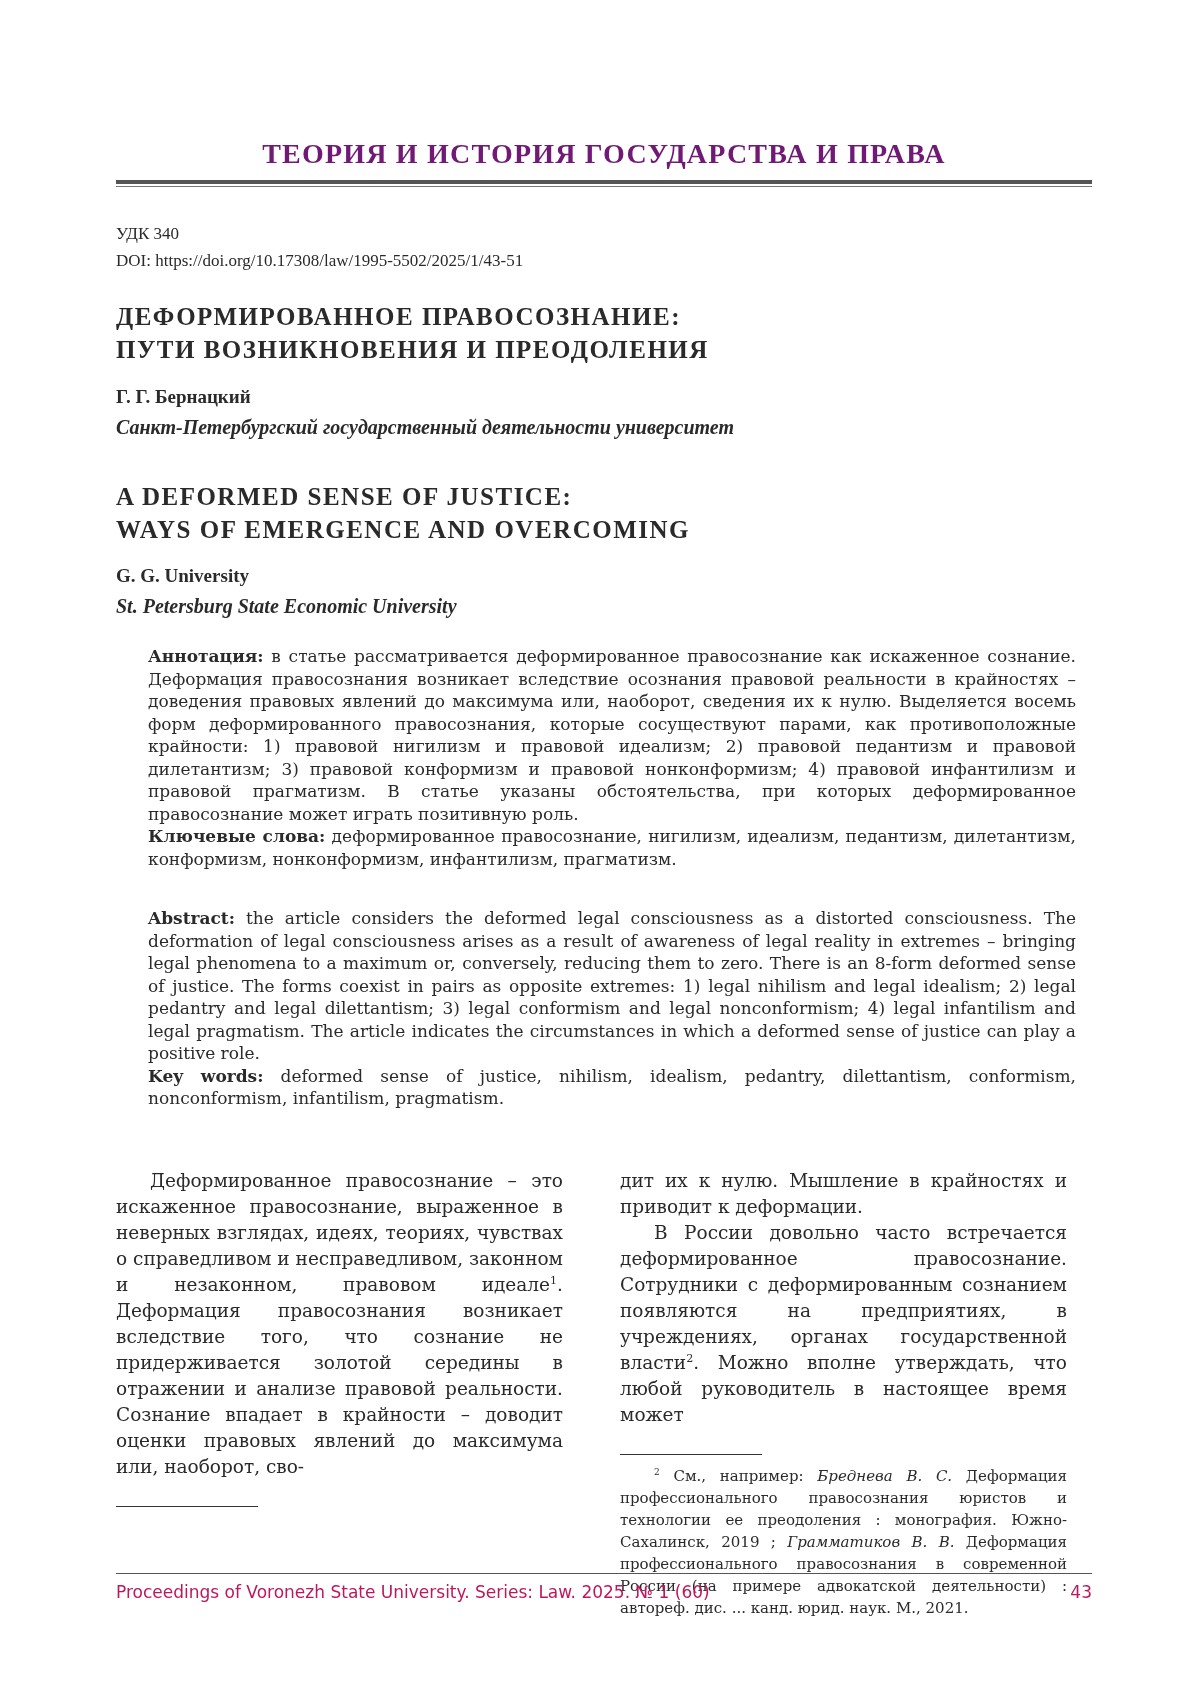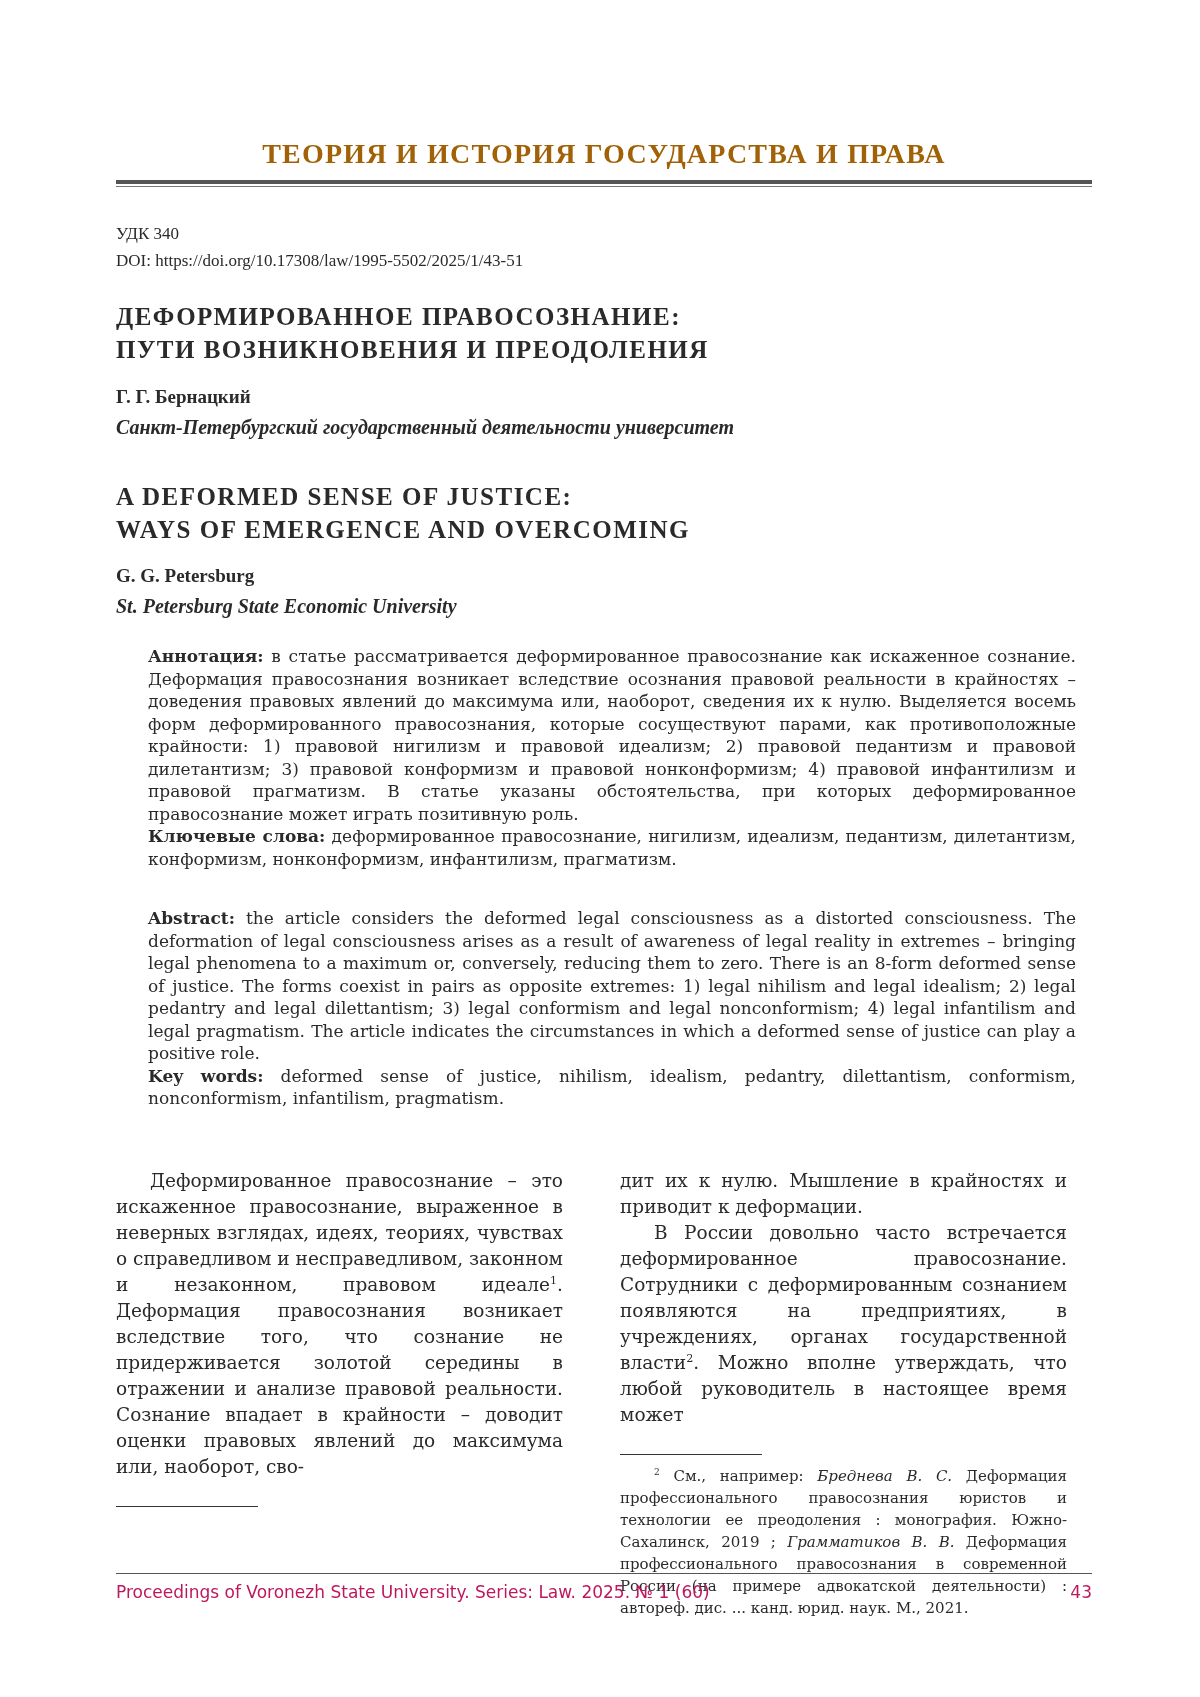--- a/index.html
+++ b/index.html
@@ -5,21 +5,21 @@
     html, body { margin: 0; padding: 0; background: #ffffff; }
     body {
       width: 1200px; height: 1697px; position: relative; overflow: hidden;
       font-family: "DejaVu Serif", "Liberation Serif", serif;
       color: #2a2a2a;
     }
     .page { position: absolute; left: 116px; top: 0; width: 976px; }
     .section-title {
       position: absolute; top: 138px; left: 0; width: 976px; text-align: center;
       font-family: "Liberation Serif", serif; font-weight: bold;
-      font-size: 28px; letter-spacing: 1.2px; color: #a16207;
+      font-size: 28px; letter-spacing: 1.2px; color: #701a75;
     }
     .rule-double { position: absolute; top: 180px; left: 0; width: 976px; }
     .rule-double .thick { height: 4px; background: #555; }
     .rule-double .thin { height: 1px; background: #777; margin-top: 2px; }
     .udk { position: absolute; top: 220px; left: 0; font-family: "Liberation Serif", serif; font-size: 17px; line-height: 27px; }
     .title-block { position: absolute; left: 0; width: 976px; }
     .title-ru { top: 300px; font-family: "Liberation Serif", serif; font-weight: bold; font-size: 25px; line-height: 33px; letter-spacing: 1.5px; }
     .author { font-family: "Liberation Serif", serif; font-weight: bold; font-size: 19px; }
     .affil { font-family: "Liberation Serif", serif; font-weight: bold; font-style: italic; font-size: 20px; }
     .abstract-block { position: absolute; left: 32px; width: 928px; font-size: 17px; line-height: 22.5px; text-align: justify; }
@@ -58,21 +58,21 @@
     <div>ДЕФОРМИРОВАННОЕ ПРАВОСОЗНАНИЕ:</div>
     <div>ПУТИ ВОЗНИКНОВЕНИЯ И ПРЕОДОЛЕНИЯ</div>
   </div>
   <div class="title-block author" style="top:386px;">Г. Г. Бернацкий</div>
   <div class="title-block affil" style="top:416px;">Санкт-Петербургский государственный деятельности университет</div>
 
   <div class="title-block title-ru" style="top:480px;">
     <div>A DEFORMED SENSE OF JUSTICE:</div>
     <div>WAYS OF EMERGENCE AND OVERCOMING</div>
   </div>
-  <div class="title-block author" style="top:565px;">G. G. Petersburg</div>
+  <div class="title-block author" style="top:565px;">G. G. University</div>
   <div class="title-block affil" style="top:595px;">St. Petersburg State Economic University</div>
 
   <div class="abstract-block" style="top:645px;">
     <div><b>Аннотация:</b><span> в статье рассматривается деформированное правосознание как искаженное сознание. Деформация правосознания возникает вследствие осознания правовой реальности в крайностях – доведения правовых явлений до максимума или, наоборот, сведения их к нулю. Выделяется восемь форм деформированного правосознания, которые сосуществуют парами, как противоположные крайности: 1) правовой нигилизм и правовой идеализм; 2) правовой педантизм и правовой дилетантизм; 3) правовой конформизм и правовой нонконформизм; 4) правовой инфантилизм и правовой прагматизм. В статье указаны обстоятельства, при которых деформированное правосознание может играть позитивную роль.</span></div>
     <div><b>Ключевые слова:</b><span> деформированное правосознание, нигилизм, идеализм, педантизм, дилетантизм, конформизм, нонконформизм, инфантилизм, прагматизм.</span></div>
   </div>
 
   <div class="abstract-block" style="top:907px;">
     <div><b>Abstract:</b><span> the article considers the deformed legal consciousness as a distorted consciousness. The deformation of legal consciousness arises as a result of awareness of legal reality in extremes – bringing legal phenomena to a maximum or, conversely, reducing them to zero. There is an 8-form deformed sense of justice. The forms coexist in pairs as opposite extremes: 1) legal nihilism and legal idealism; 2) legal pedantry and legal dilettantism; 3) legal conformism and legal nonconformism; 4) legal infantilism and legal pragmatism. The article indicates the circumstances in which a deformed sense of justice can play a positive role.</span></div>
     <div><b>Key words:</b><span> deformed sense of justice, nihilism, idealism, pedantry, dilettantism, conformism, nonconformism, infantilism, pragmatism.</span></div>

